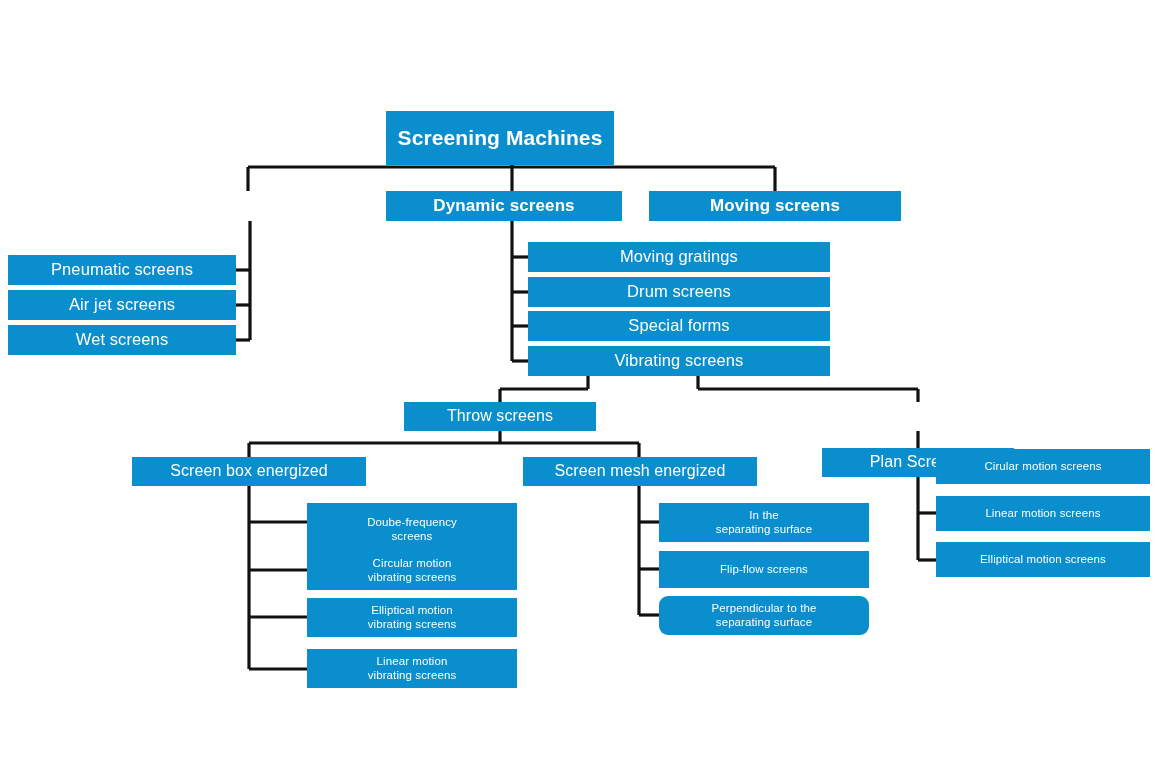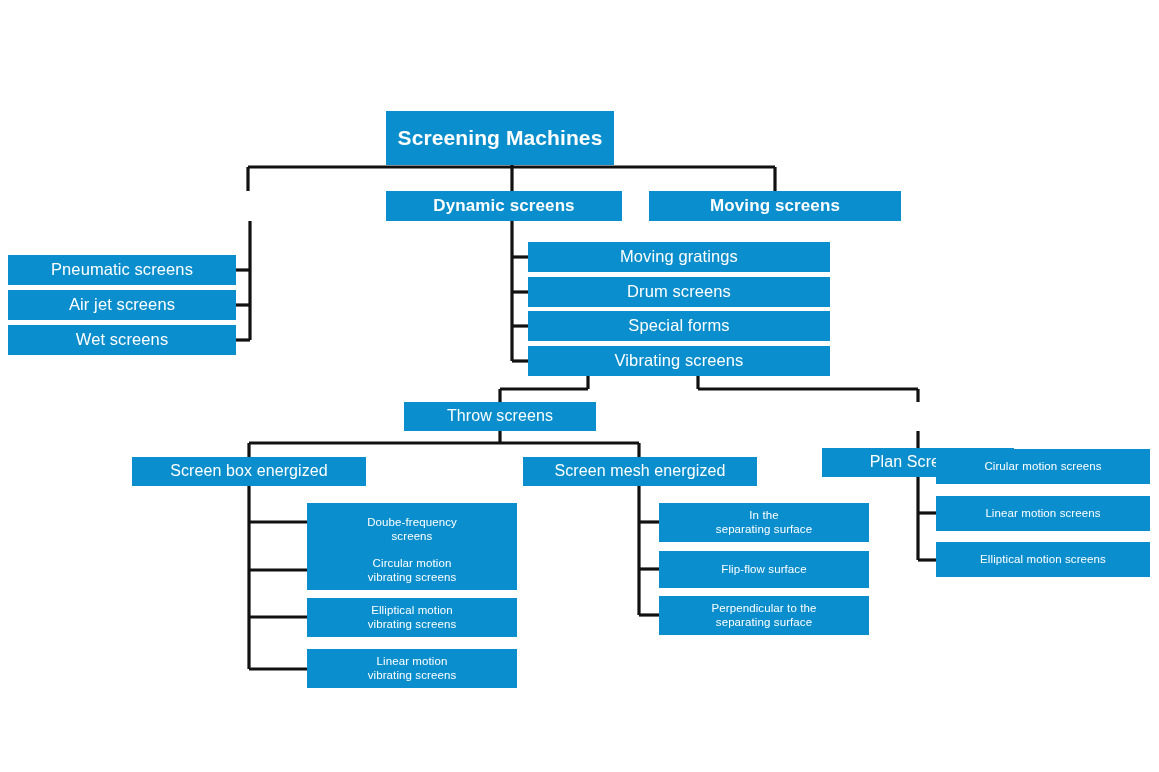--- a/index.html
+++ b/index.html
@@ -190,23 +190,23 @@
   <div class="node lvl-5" style="left:307px; top:649px; width:210px; height:39px;">
     <span class="txt">Linear motion
 vibrating screens</span>
   </div>
 
   <div class="node lvl-5" style="left:659px; top:503px; width:210px; height:39px;">
     <span class="txt">In the
 separating surface</span>
   </div>
   <div class="node lvl-5" style="left:659px; top:551px; width:210px; height:37px;">
-    <span class="txt">Flip-flow surface</span>
-  </div>
-  <div class="node lvl-5" style="left:659px; top:596px; width:210px; height:39px;">
+    <span class="txt">Flip-flow screens</span>
+  </div>
+  <div class="node lvl-5" style="left:659px; top:596px; width:210px; height:39px;border-radius:9px;">
     <span class="txt">Perpendicular to the
 separating surface</span>
   </div>
 
   <div class="node lvl-5b" style="left:936px; top:449px; width:214px; height:35px;">
     <span class="txt">Cirular motion screens</span>
   </div>
   <div class="node lvl-5b" style="left:936px; top:496px; width:214px; height:35px;">
     <span class="txt">Linear motion screens</span>
   </div>

